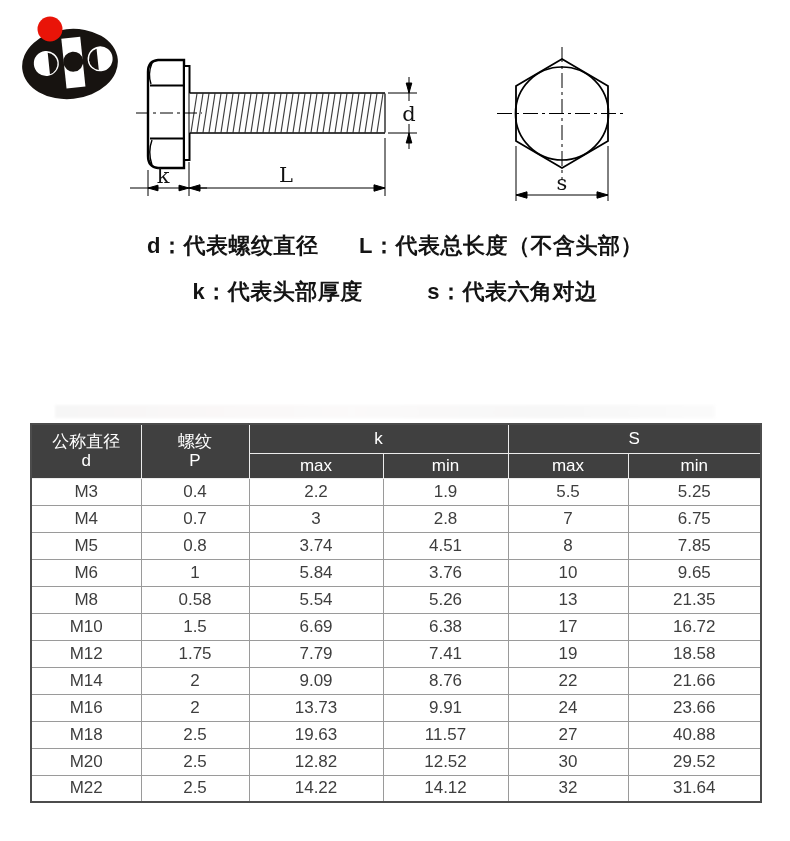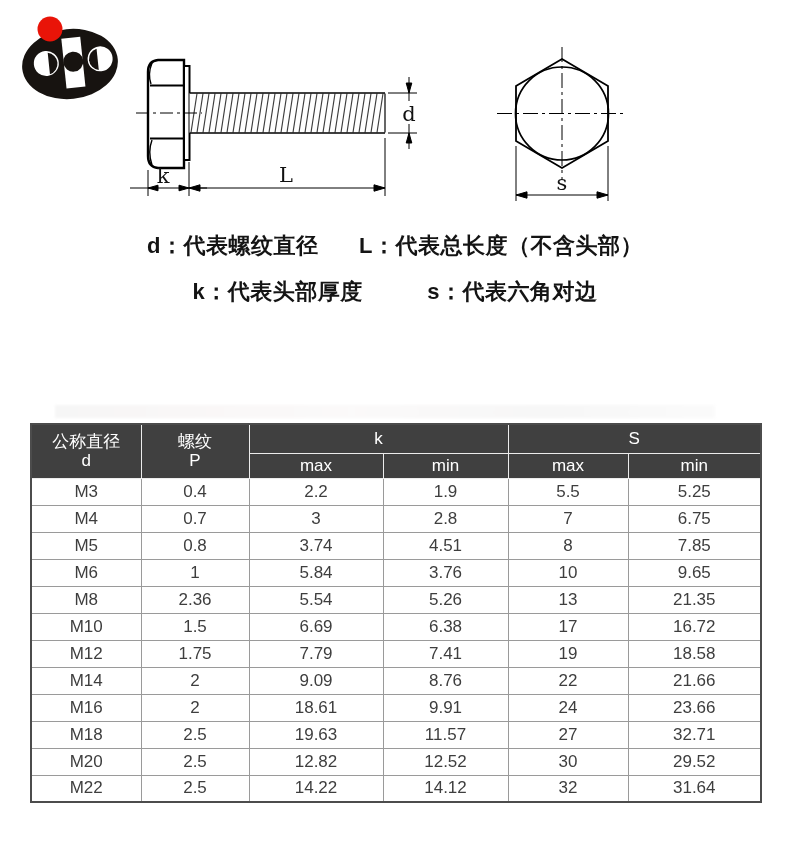--- a/index.html
+++ b/index.html
@@ -221,21 +221,21 @@
       <tr>
         <td>M6</td>
         <td>1</td>
         <td>5.84</td>
         <td>3.76</td>
         <td>10</td>
         <td>9.65</td>
       </tr>
       <tr>
         <td>M8</td>
-        <td>2.36</td>
+        <td>0.58</td>
         <td>5.54</td>
         <td>5.26</td>
         <td>13</td>
         <td>21.35</td>
       </tr>
       <tr>
         <td>M10</td>
         <td>1.5</td>
         <td>6.69</td>
         <td>6.38</td>
@@ -254,32 +254,32 @@
         <td>M14</td>
         <td>2</td>
         <td>9.09</td>
         <td>8.76</td>
         <td>22</td>
         <td>21.66</td>
       </tr>
       <tr>
         <td>M16</td>
         <td>2</td>
-        <td>18.61</td>
+        <td>13.73</td>
         <td>9.91</td>
         <td>24</td>
         <td>23.66</td>
       </tr>
       <tr>
         <td>M18</td>
         <td>2.5</td>
         <td>19.63</td>
         <td>11.57</td>
         <td>27</td>
-        <td>32.71</td>
+        <td>40.88</td>
       </tr>
       <tr>
         <td>M20</td>
         <td>2.5</td>
         <td>12.82</td>
         <td>12.52</td>
         <td>30</td>
         <td>29.52</td>
       </tr>
       <tr>

